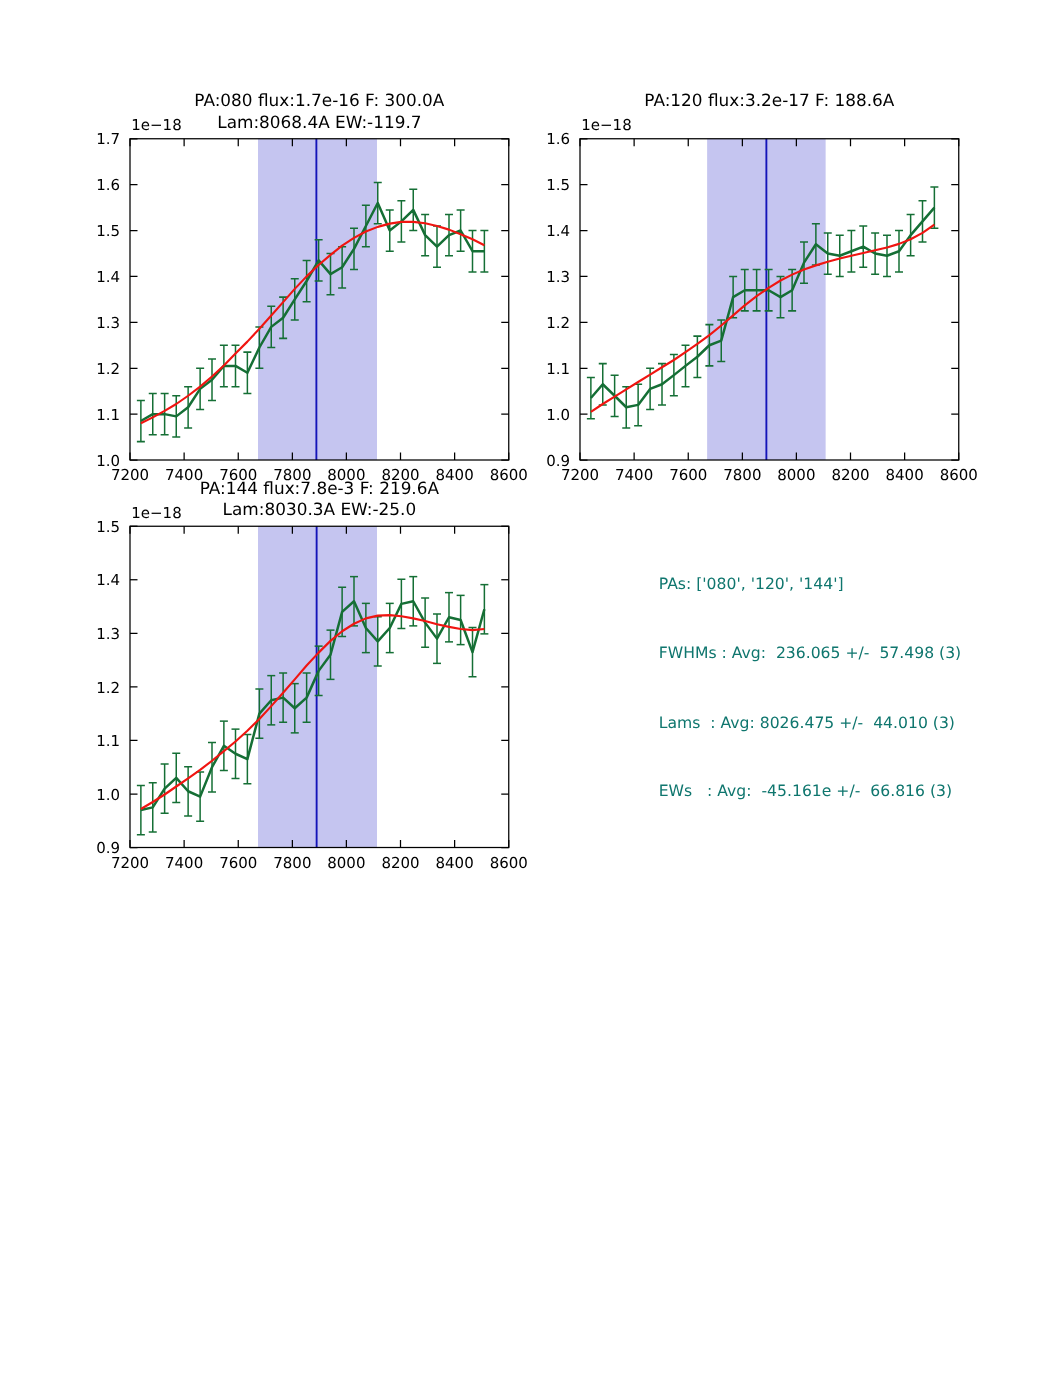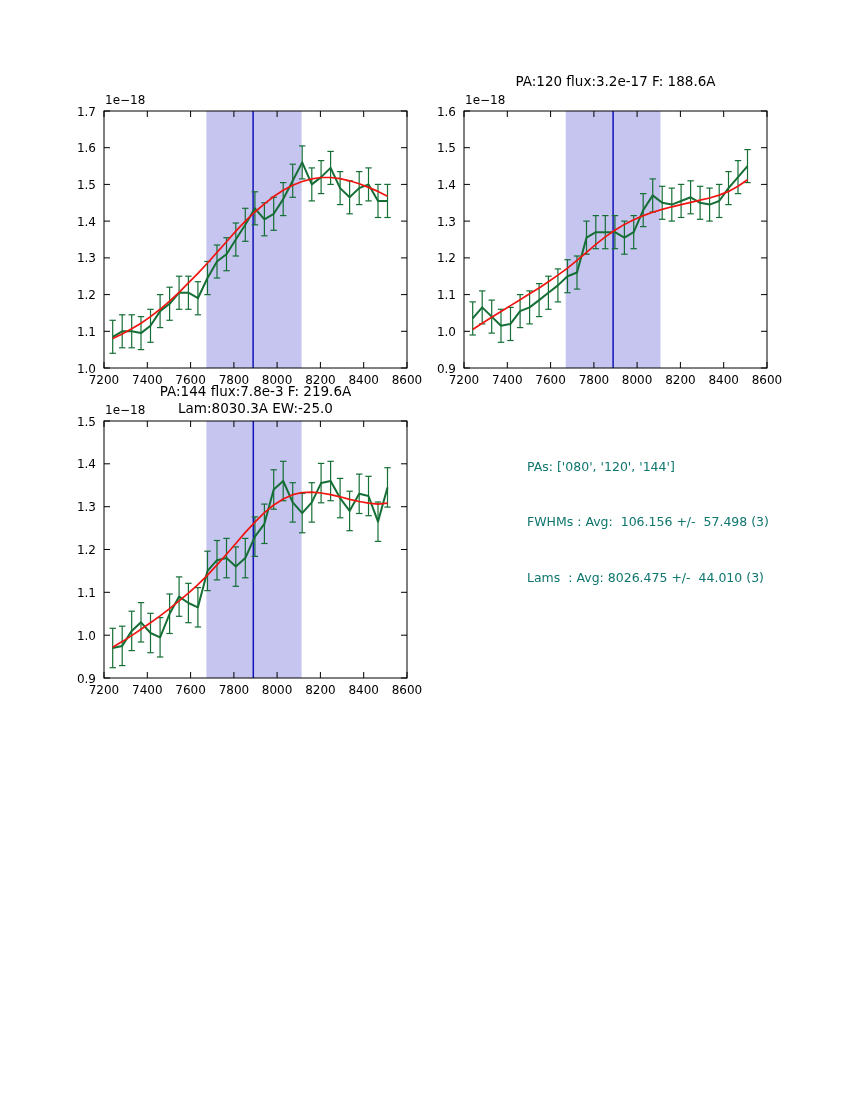--- a/index.html
+++ b/index.html
@@ -27,20 +27,24 @@
     white-space: pre;
   }
   .stat-line { height: 25.4px; }
   text.tick { font-family: "DejaVu Sans", sans-serif; font-size: 12px; fill: #000; }
 </style>
 </head>
 <body>
 
 <div id="figure">
 
+  <div class="plot-title" style="left:104px; top:73px;">
+    <div>PA:080 flux:1.7e-16 F: 300.0A</div>
+    <div>Lam:8068.4A EW:-119.7</div>
+  </div>
   <svg class="plot-svg" style="left:44px; top:90px;" width="383" height="305">
       <rect x="162.4" y="21" width="95.2" height="257" fill="#c5c5f0"></rect>
       <line x1="209.1" y1="21" x2="209.1" y2="278" stroke="#1414b8" stroke-width="1.5"></line>
       <line x1="68.7" y1="263.3" x2="68.7" y2="230.3" stroke="#156f35" stroke-width="1.2"></line>
       <line x1="65.5" y1="263.3" x2="71.9" y2="263.3" stroke="#156f35" stroke-width="1.2"></line>
       <line x1="65.5" y1="230.3" x2="71.9" y2="230.3" stroke="#156f35" stroke-width="1.2"></line>
       <line x1="78.2" y1="257.8" x2="78.2" y2="224.8" stroke="#156f35" stroke-width="1.2"></line>
       <line x1="75.0" y1="257.8" x2="81.4" y2="257.8" stroke="#156f35" stroke-width="1.2"></line>
       <line x1="75.0" y1="224.8" x2="81.4" y2="224.8" stroke="#156f35" stroke-width="1.2"></line>
       <line x1="87.7" y1="257.8" x2="87.7" y2="224.8" stroke="#156f35" stroke-width="1.2"></line>
@@ -474,17 +478,18 @@
       <line x1="363" y1="63.8" x2="357" y2="63.8" stroke="#000000"></line>
       <text class="tick" x="52" y="68.3" text-anchor="end">1.4</text>
       <line x1="60" y1="21" x2="66" y2="21" stroke="#000000"></line>
       <line x1="363" y1="21" x2="357" y2="21" stroke="#000000"></line>
       <text class="tick" x="52" y="25.5" text-anchor="end">1.5</text>
       <text class="tick" x="61" y="14">1e−18</text>
     </svg>
 
   <div class="stats">
     <div class="stat-line">PAs: ['080', '120', '144']</div>
-    <div class="stat-line">FWHMs : Avg:  106.156 +/-  57.498 (3)</div>
+    <div class="stat-line">FWHMs : Avg:  236.065 +/-  57.498 (3)</div>
     <div class="stat-line">Lams  : Avg: 8026.475 +/-  44.010 (3)</div>
+    <div class="stat-line">EWs   : Avg:  -45.161e +/-  66.816 (3)</div>
   </div>
 
 </div>
 
 </body></html>

